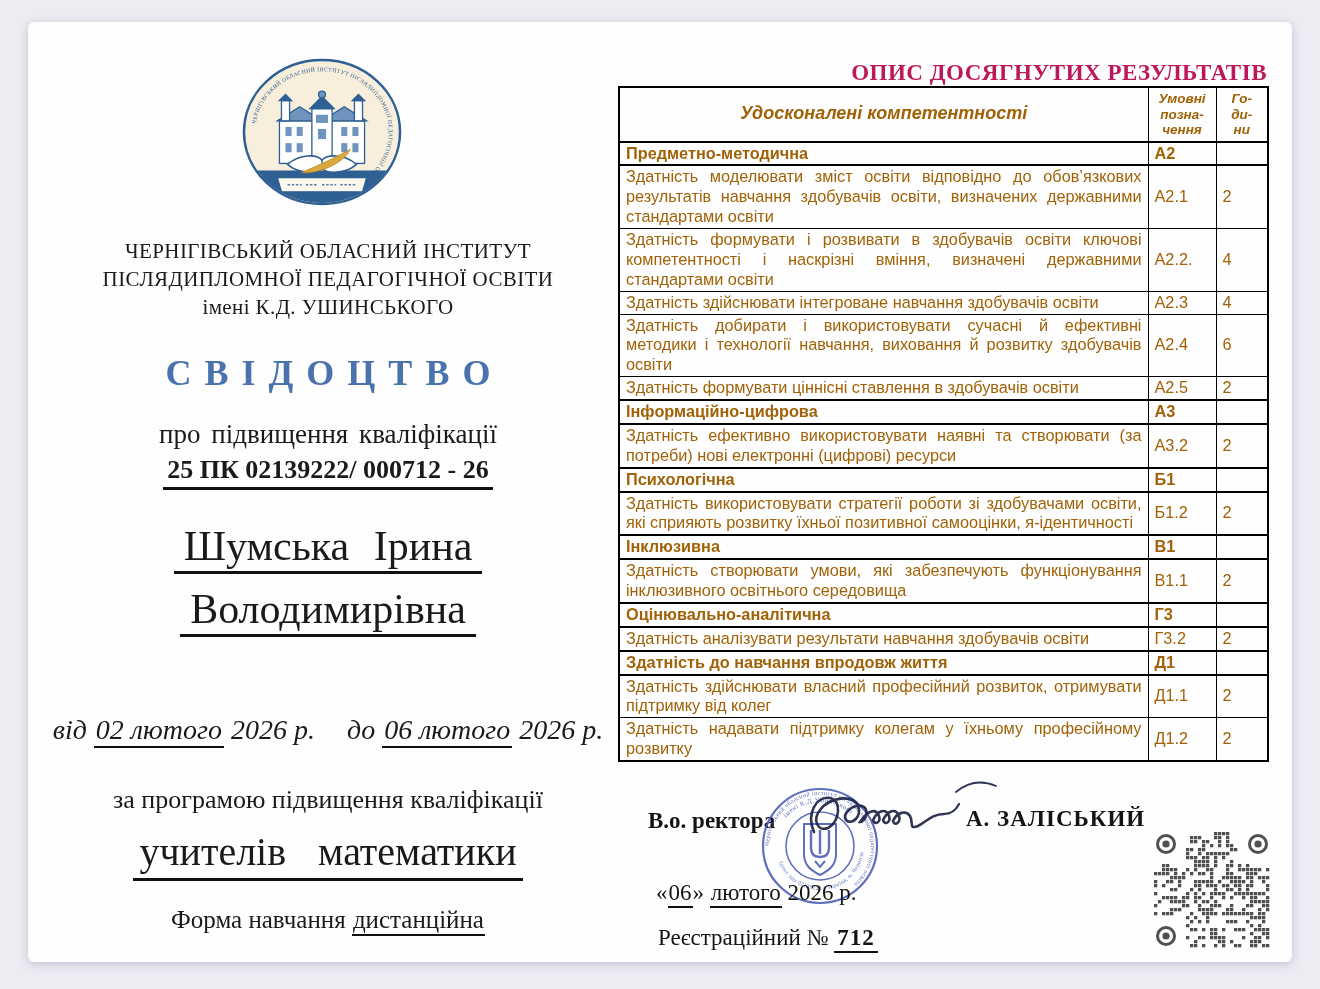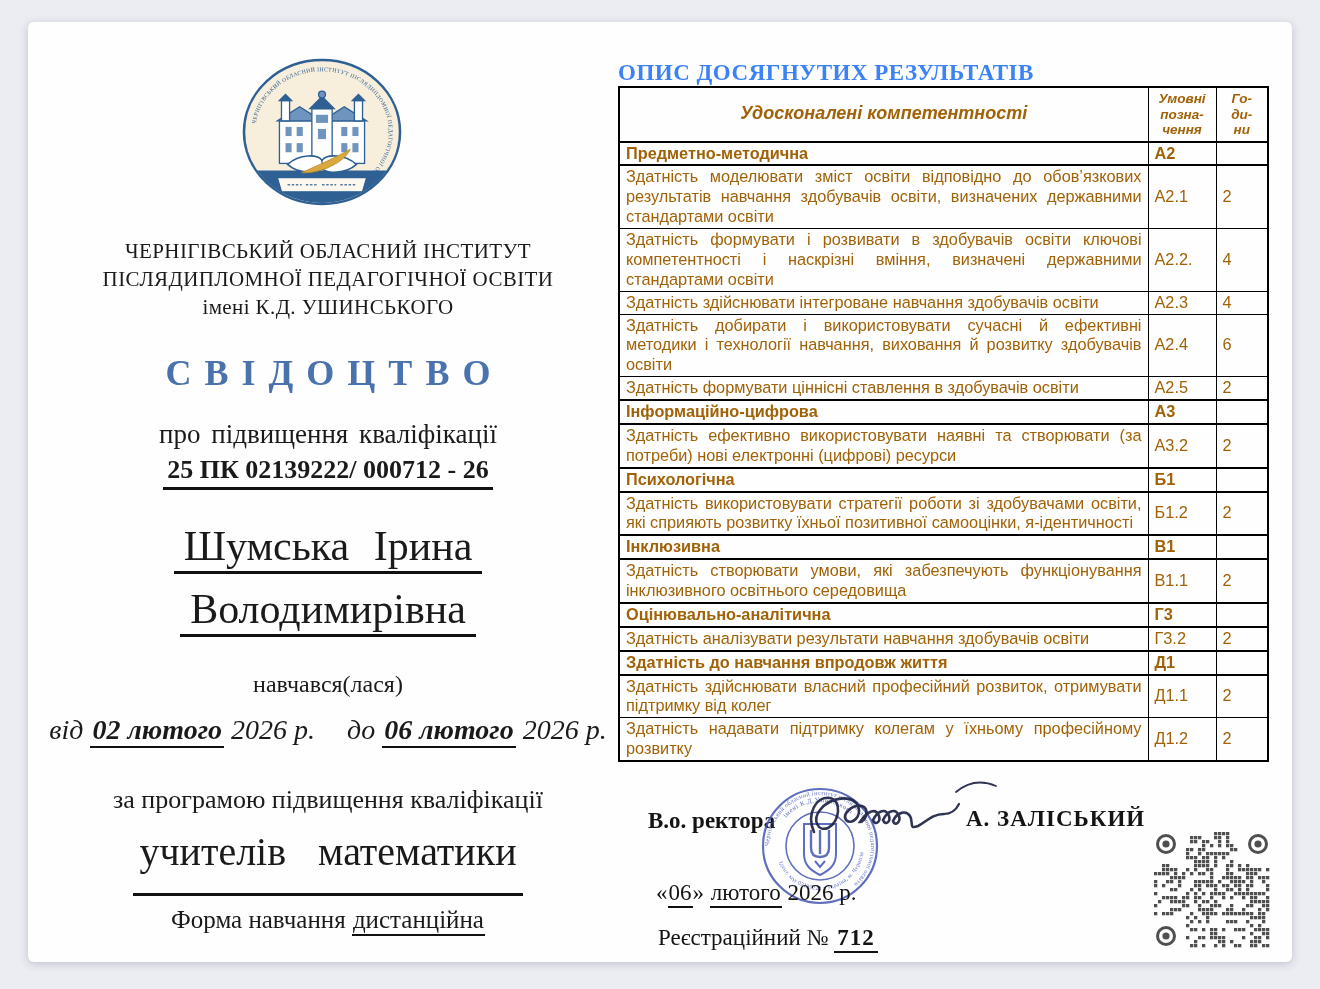--- a/index.html
+++ b/index.html
@@ -14,31 +14,31 @@
   #inst { top:216px; font-size:21px; letter-spacing:.4px; line-height:1.33; }
   #cert-title { top:330px; font-size:36px; font-weight:700; color:#4a72ad; letter-spacing:13px; text-indent:13px; }
   #cert-sub { top:381px; font-size:27px; word-spacing:4px;margin-top:16px; }
   #cert-num { top:433px; font-size:26px; font-weight:700; }
   #cert-num span { display:inline-block; border-bottom:3px solid #111; padding:0 4px 2px; }
   .uname { font-size:42px; line-height:1.0; }
   .uname span { display:inline-block; border-bottom:3px solid #111; padding:0 10px 4px; word-spacing:14px; }
   #name1 { top:503px; } #name2 { top:566px; }
   #studied { top:649px; font-size:24px; }
   #period { top:692px; font-size:28px; font-style:italic; white-space:nowrap; width:560px; left:20px; }
-  #period .u { border-bottom:2px solid #111; padding:0 2px 1px;font-weight:bold; }
+  #period .u { border-bottom:2px solid #111; padding:0 2px 1px; }
   #period .gap { display:inline-block; width:18px; }
   #prog-label { top:763px; font-size:26px; }
   #prog { top:806px; font-size:40px; }
-  #prog span { display:inline-block; border-bottom:3px solid #111; padding:0 6px 18px; word-spacing:22px; }
+  #prog span { display:inline-block; border-bottom:3px solid #111; padding:0 6px 3px; word-spacing:22px; }
   #form-line { top:884px; font-size:25px; }
   #form-line .u { border-bottom:2px solid #111; padding:0 1px 1px; }
 
   
-  #res-title { position:absolute; left:590px; top:38px; width:649px; text-align:left;
-               font-size:23px; font-weight:700; letter-spacing:.5px; color:#3b82f6; }
+  #res-title { position:absolute; left:590px; top:38px; width:649px; text-align:right;
+               font-size:23px; font-weight:700; letter-spacing:.5px; color:#be185d; }
   #res-table { position:absolute; left:590px; top:64px; width:649px; border-collapse:collapse;
                table-layout:fixed; font-family:"Liberation Sans", sans-serif; color:#a16207; }
   #res-table td { border:1.8px solid #000; font-size:16.3px; line-height:1.22; padding:1px 6px; vertical-align:middle; }
   #res-table col.c1 { width:529px; } #res-table col.c2 { width:68px; } #res-table col.c3 { width:52px; }
   #res-table td.hdr1 { font-size:18px; font-weight:700; font-style:italic; text-align:center; padding:6px 4px; }
   #res-table td.hdr2 { font-size:13.5px; font-weight:700; font-style:italic; text-align:center;
                        white-space:pre-line; line-height:1.15; padding:3px 2px; }
   #res-table tr.item td:first-child { text-align:justify; }
   #res-table tr.section td { font-weight:700; border-top-width:2.6px; border-bottom-width:2.6px; }
   #res-table td.code, #res-table td.hours { text-align:left; }
@@ -126,21 +126,20 @@
     <span>25 ПК 02139222/ 000712 - 26</span>
   </div>
 
   <div class="lblock uname" id="name1">
     <span>Шумська  Ірина</span>
   </div>
   <div class="lblock uname" id="name2">
     <span>Володимирівна</span>
   </div>
 
-  <div class="lblock" id="studied">навчався(лася)</div>
 
   <div class="lblock" id="period">
     <span>від</span>
     <span class="u">02 лютого</span>
     <span>2026 р.</span>
     <span class="gap"></span>
     <span>до</span>
     <span class="u">06 лютого</span>
     <span>2026 р.</span>
   </div>

